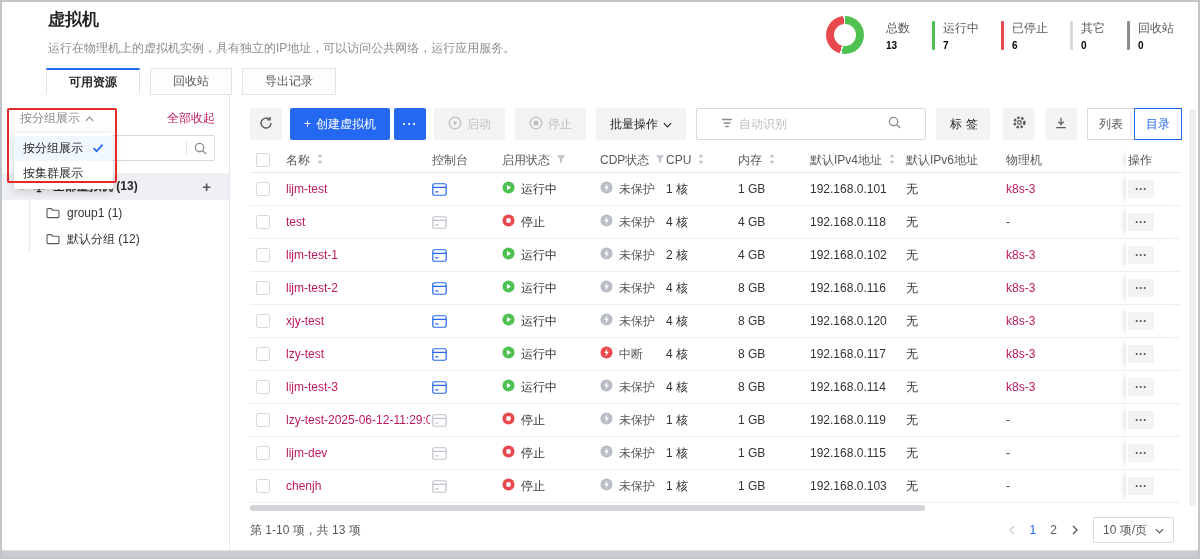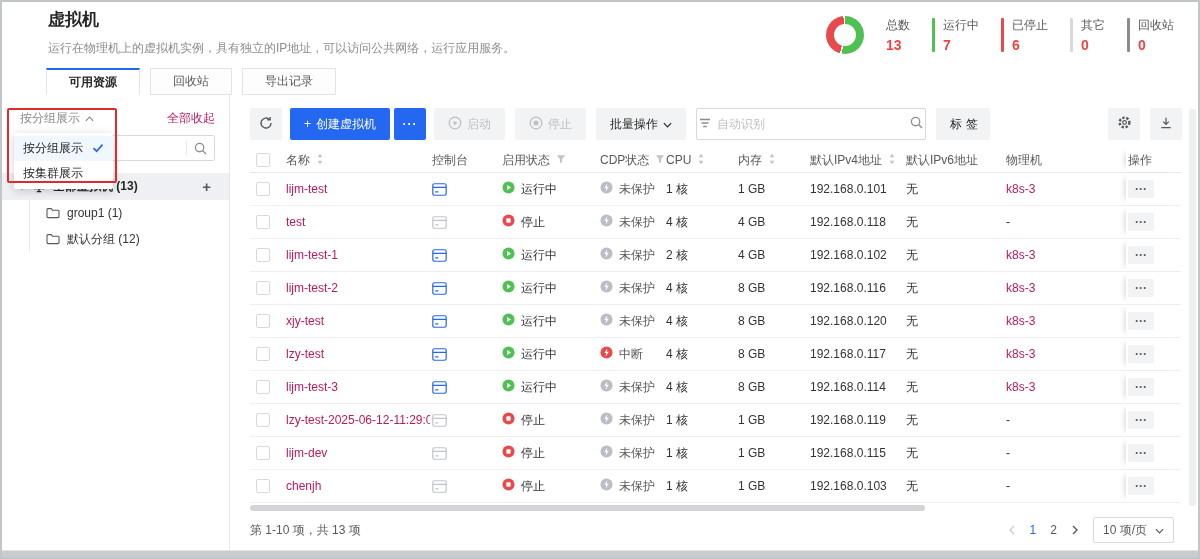--- a/index.html
+++ b/index.html
@@ -14,21 +14,21 @@
   .page-header { display:flex; justify-content:space-between; align-items:flex-start;
                  padding:6px 16px 0 46px; height:66px; }
   .page-title { font-size:17px; font-weight:bold; color:#262626; }
   .page-subtitle { margin-top:9px; font-size:12px; color:#8c8c8c; }
   .stats { display:flex; align-items:center; gap:22px; margin-top:8px; margin-right:8px; }
   .donut { position:relative; width:38px; height:38px; border-radius:50%; }
   .donut::after { content:''; position:absolute; inset:8px; background:#fff; border-radius:50%; }
   .stat-item { display:flex; align-items:stretch; gap:8px; }
   .stat-bar { width:3px; border-radius:1px; margin:1px 0; }
   .stat-label { font-size:12px; color:#595959; }
-  .stat-value { font-size:14px; font-weight:bold; color:#ef4444; margin-top:3px; }
+  .stat-value { font-size:10px; font-weight:bold; color:#000000; margin-top:3px; }
 
   
   .tabs { display:flex; gap:10px; padding-left:44px; height:27px; }
   .tab { display:flex; align-items:center; padding:8px 22px; font-size:12px; color:#595959;
          background:#fdfdfd; border:1px solid #e2e4e8; cursor:pointer; }
   .tab.active { background:#fff; border-top:2px solid #2468f2; border-bottom-color:transparent;
                 font-weight:bold; color:#262626; }
 
   
   .content { display:flex; height:455px; }
@@ -67,21 +67,21 @@
   .toolbar { display:flex; align-items:center; height:32px; margin-right:16px; }
   .btn { display:inline-flex; align-items:center; justify-content:center; gap:5px; height:32px;
          border:none; border-radius:2px; font-size:12px; cursor:pointer;
          font-family:inherit; background:#f2f3f5; color:#262626; }
   .btn.icon-only { width:32px; }
   .btn.primary { background:#2468f2; color:#fff; }
   .btn.disabled { color:#bfbfbf; cursor:default; }
   .btn.text-pad { padding:0 14px; }
   .more-blue { width:32px; font-weight:bold; letter-spacing:1px; }
   .search-box { display:flex; align-items:center; width:230px; height:32px; margin-left:10px;
-                border:1px solid #d9d9d9; border-radius:2px; background:#fff; padding:0 2px; }
+                border:1px solid #d9d9d9; border-radius:2px; background:#fff; padding:0 24px; }
   .search-box input { flex:1; border:0; outline:none; font-size:12px; padding:0 6px;
                       font-family:inherit; color:#333; min-width:0; }
   .search-box input::placeholder { color:#bfbfbf; }
   .toolbar-right { margin-left:auto; display:flex; align-items:center; }
   .seg { display:flex; }
   .seg-btn { width:48px; height:32px; display:flex; align-items:center; justify-content:center;
              background:#fff; border:1px solid #d9d9d9; color:#595959; cursor:pointer; font-size:12px; }
   .seg-btn.active { border-color:#2468f2; color:#2468f2; position:relative; z-index:2; }
   .seg-btn:last-child { margin-left:-1px; }
   .gap8 { margin-left:8px; } .gap4 { margin-left:4px; } .gap10 { margin-left:10px; }
@@ -301,20 +301,24 @@
             <span><svg width="15" height="15" viewBox="0 0 16 16" fill="none" stroke="#595959">
                   <circle cx="8" cy="8" r="5.2" stroke-width="2.6" stroke-dasharray="2.5 1.8"></circle>
                   <circle cx="8" cy="8" r="2" stroke-width="1.3"></circle>
                 </svg></span>
           </button>
           <button class="btn icon-only gap10">
             <span><svg width="14" height="14" viewBox="0 0 16 16" fill="none" stroke="#595959" stroke-width="1.4">
                   <path d="M8 2v7.4M4.8 6.4 8 9.6l3.2-3.2M2.6 13.4h10.8"></path>
                 </svg></span>
           </button>
+          <div class="seg gap10">
+            <div class="seg-btn">列表</div>
+            <div class="seg-btn active">目录</div>
+          </div>
         </div>
       </div>
 
       <div class="table">
         <div class="trow thead">
           <div class="cell c-check">
               <span class="cb"></span>
             </div>
           <div class="cell c-name th">
             <span>名称</span>

